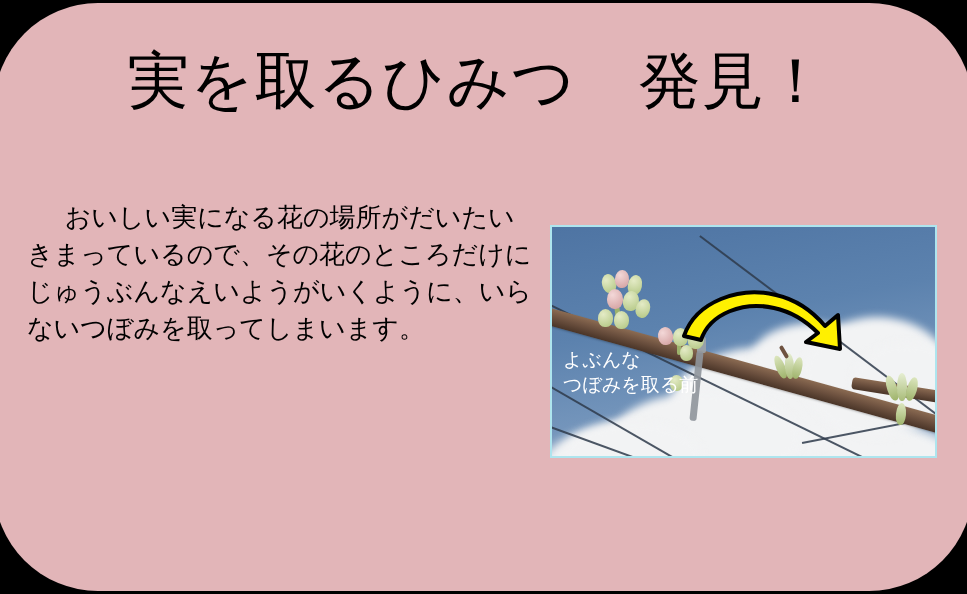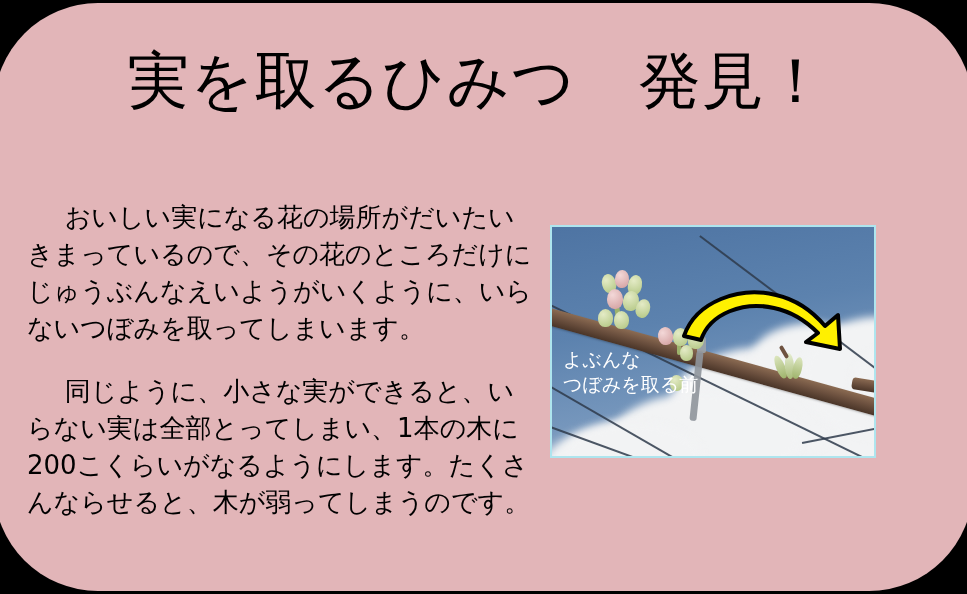--- a/index.html
+++ b/index.html
@@ -66,21 +66,21 @@
   #bodytext p.para2 {
     margin-top: 26px;
   }
   .indent { display: inline-block; width: 1.45em; }
 
   
   #photo {
     position: absolute;
     left: 556px;
     top: 222px;
-    width: 326px;
+    width: 387px;
     height: 233px;
     border: 2px solid #AEE5EE;
     box-sizing: border-box;
     overflow: hidden;
     background: #5C80AB;
   }
   .ph-layer { position: absolute; inset: 0; }
 
   
   .sky {
@@ -190,21 +190,20 @@
 <body>
 
 <div id="slide">
 
   <div id="panel">
 
     <div id="title">実を取るひみつ　発見！</div>
 
     <div id="bodytext">
       <p><span class="indent"></span><span>おいしい実になる花の場所がだいたいきまっているので、その花のところだけにじゅうぶんなえいようがいくように、いらないつぼみを取ってしまいます。</span></p>
-      <p class="para2"><span class="indent"></span><span>同じように、小さな実ができると、いらない実は全部とってしまい、1本の木に200こくらいがなるようにします。たくさんならせると、木が弱ってしまうのです。</span></p>
     </div>
 
     <div id="photo">
 
       <div class="ph-layer sky"></div>
 
       <div class="ph-layer">
         <div class="cloud base"></div>
         <div class="cloud c1"></div>
         <div class="cloud c2"></div>

